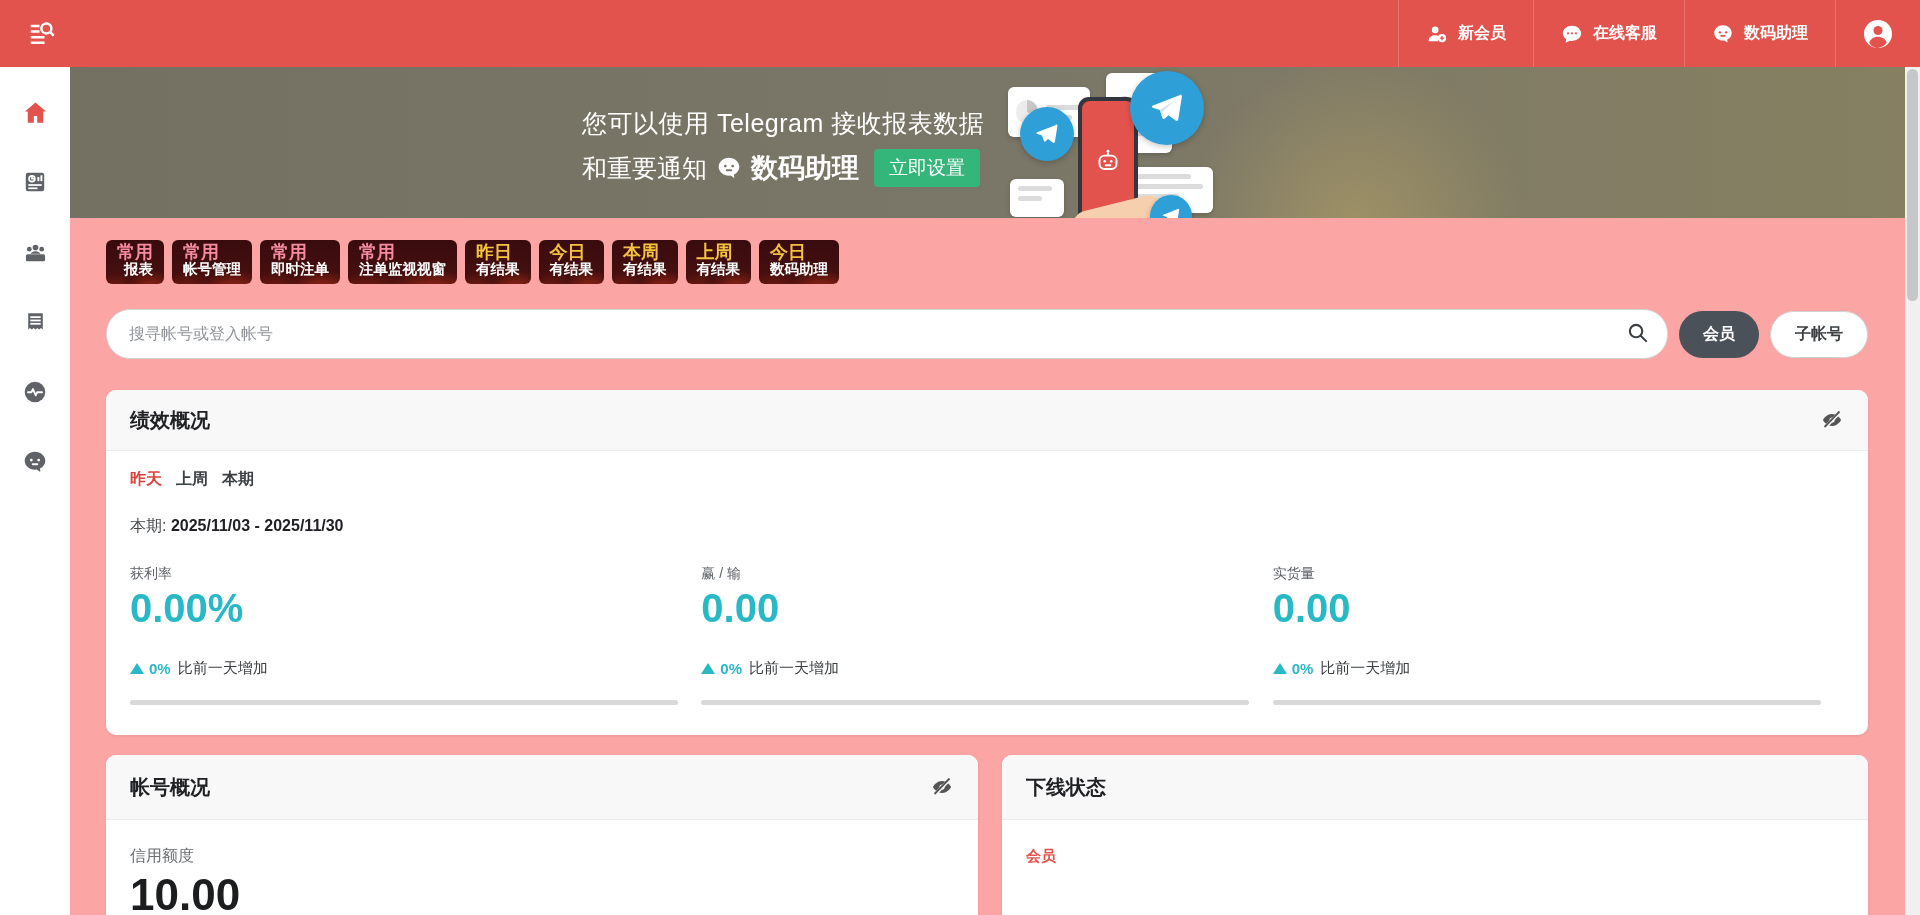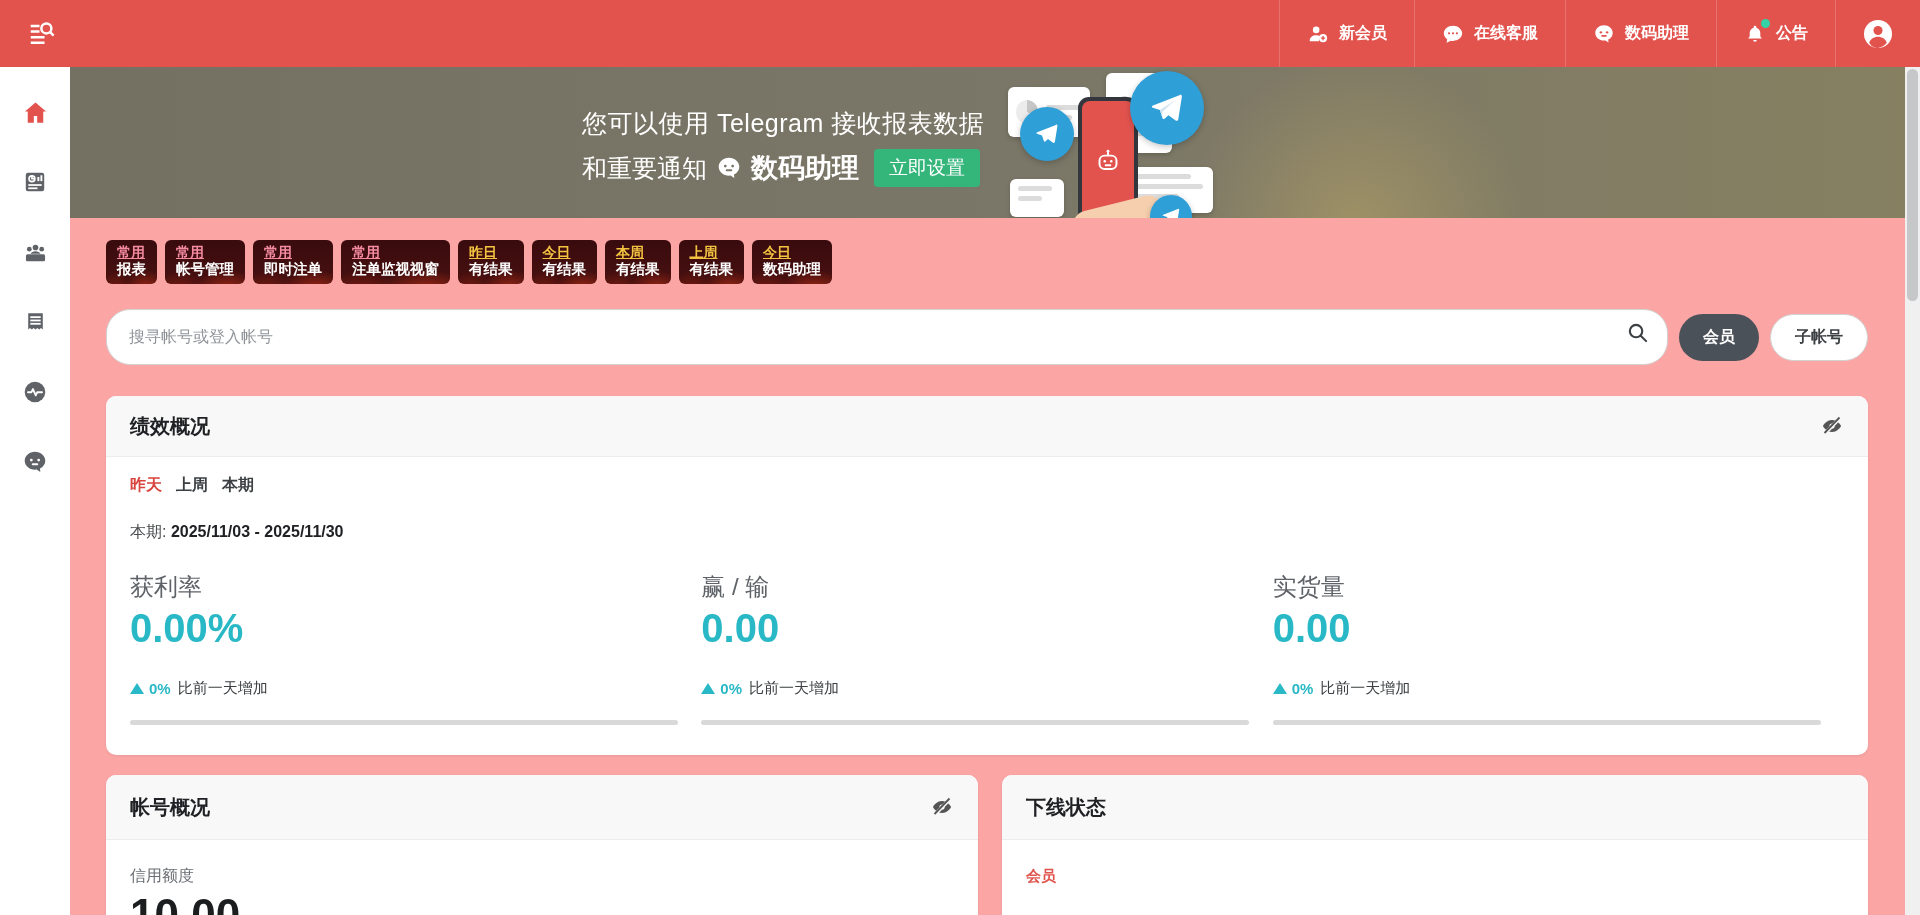--- a/index.html
+++ b/index.html
@@ -57,28 +57,28 @@
   .content { padding:22px 37px 0 36px; }
 
   
   .tags-row { display:flex; gap:8px; }
   .chip { height:44px; border-radius:6px; padding:5px 11px 6px; display:flex; flex-direction:column; justify-content:center; cursor:pointer;
     background:
       radial-gradient(ellipse 70% 65% at 78% 108%, rgba(158,40,22,.85) 0%, rgba(158,40,22,0) 60%),
       radial-gradient(ellipse 55% 70% at 18% 112%, rgba(120,28,18,.9) 0%, rgba(120,28,18,0) 58%),
       linear-gradient(#390b0e,#48100f);
   }
-  .chip .t { font-size:14px; font-weight:bold; line-height:15px;text-decoration:underline; }
+  .chip .t { font-size:18px; font-weight:bold; line-height:15px; }
   .chip .b { font-size:14.5px; font-weight:bold; color:#fff; line-height:17px; margin-top:1px; white-space:nowrap;text-align:right; }
   .t.pink { color:#f58ba1; } .t.gold { color:#f2c240; }
 
   
   .search-row { margin-top:25px; display:flex; align-items:center; gap:11px; }
   .search-box { flex:1; position:relative; }
-  .search-box input { width:100%; height:56px; border:1px solid #d2d2d2; border-radius:24px; background:#fff; padding:0 54px 0 22px; font-size:16px; color:#333; outline:none; font-family:inherit; }
+  .search-box input { width:100%; height:50px; border:1px solid #d2d2d2; border-radius:24px; background:#fff; padding:0 54px 0 22px; font-size:16px; color:#333; outline:none; font-family:inherit; }
   .search-box input::placeholder { color:#8f9398; }
   .search-ic { position:absolute; right:19px; top:12px; cursor:pointer; }
   .btn-pill { height:47px; border-radius:24px; font-size:16px; font-weight:bold; padding:0 24px; cursor:pointer; border:none; font-family:inherit; white-space:nowrap; }
   .btn-member { background:#4b5158; color:#fff; }
   .btn-sub { background:#fff; border:1px solid #d2d2d2; color:#3c4043; }
 
   
   .card { background:#fff; border-radius:10px; box-shadow:0 1px 3px rgba(0,0,0,.08); }
   .card-head { background:#f8f8f8; border-bottom:1px solid #ececec; border-radius:10px 10px 0 0; display:flex; align-items:center; justify-content:space-between; padding:0 24px; }
   .card-title { font-size:20px; font-weight:bold; color:#202124; }
@@ -87,21 +87,21 @@
   .perf-card { margin-top:31px; }
   .perf-card .card-head { height:61px; }
   .perf-body { padding:18px 24px 30px; }
   .tabs { display:flex; gap:14px; }
   .tab { font-size:16px; font-weight:bold; color:#3c4043; cursor:pointer; }
   .tab.active { color:#d9453f; }
   .period { margin-top:26px; font-size:16px; color:#4a4d50; }
   .period b { color:#202124; }
   .metrics { display:flex; margin-top:28px; }
   .metric { width:586px; }
-  .m-label { font-size:24px; color:#5f6368; }
+  .m-label { font-size:14px; color:#5f6368; }
   .m-value { margin-top:3px; font-size:40px; font-weight:bold; color:#29b8c6; line-height:44px; }
   .m-delta { margin-top:29px; display:flex; align-items:center; gap:5px; font-size:15px; color:#3c4043; }
   .tri { width:0; height:0; border-left:7px solid transparent; border-right:7px solid transparent; border-bottom:11px solid #29b8c6; }
   .m-delta b { color:#29b8c6; margin-right:2px; }
   .m-bar { margin-top:22px; width:548px; height:5px; border-radius:3px; background:#d9d9d9; }
 
   .bottom-row { display:flex; gap:24px; margin-top:20px; }
   .bottom-row .card-head { height:65px; }
   .acct-card { width:872px; }
   .down-card { flex:1; }
@@ -152,30 +152,20 @@
       <div class="nav-item">
         <span class="ic">
           <svg width="22" height="22" viewBox="0 0 24 24" fill="#fff">
             <path d="M12 2.5C6.8 2.5 2.5 6.2 2.5 10.8c0 4.6 4.3 8.3 9.5 8.3.5 0 1 0 1.5-.1l3.4 2.3-.3-3.2c2.9-1.5 4.9-4.2 4.9-7.3 0-4.6-4.3-8.3-9.5-8.3z"></path>
             <circle cx="8.6" cy="10.2" r="1.3" fill="#e2534e"></circle>
             <circle cx="15.4" cy="10.2" r="1.3" fill="#e2534e"></circle>
             <rect x="9" y="13.2" width="6" height="1.7" rx=".85" fill="#e2534e"></rect>
           </svg>
         </span>
         <span>数码助理</span>
-      </div>
-      <div class="nav-item">
-        <span class="ic">
-          <svg width="22" height="22" viewBox="0 0 24 24" fill="#fff">
-            <path d="M12 3a1.5 1.5 0 0 1 1.5 1.5v.6C16 5.8 17.8 8 17.8 10.8v4l1.7 2.2H4.5l1.7-2.2v-4C6.2 8 8 5.8 10.5 5.1v-.6A1.5 1.5 0 0 1 12 3z"></path>
-            <path d="M10 18.5a2 2 0 0 0 4 0z"></path>
-          </svg>
-          <span class="badge-dot"></span>
-        </span>
-        <span>公告</span>
       </div>
       <div class="avatar-item">
         <svg width="32" height="32" viewBox="0 0 24 24">
           <circle cx="12" cy="12" r="10.5" fill="#fff"></circle>
           <circle cx="12" cy="9.4" r="3.4" fill="#e2534e"></circle>
           <path d="M5.4 18.6c.9-3 3.5-4.6 6.6-4.6s5.7 1.6 6.6 4.6A10.45 10.45 0 0 1 12 22.5c-2.6 0-5-.9-6.6-3.9z" fill="#e2534e"></path>
         </svg>
       </div>
     </div>
   </header>

